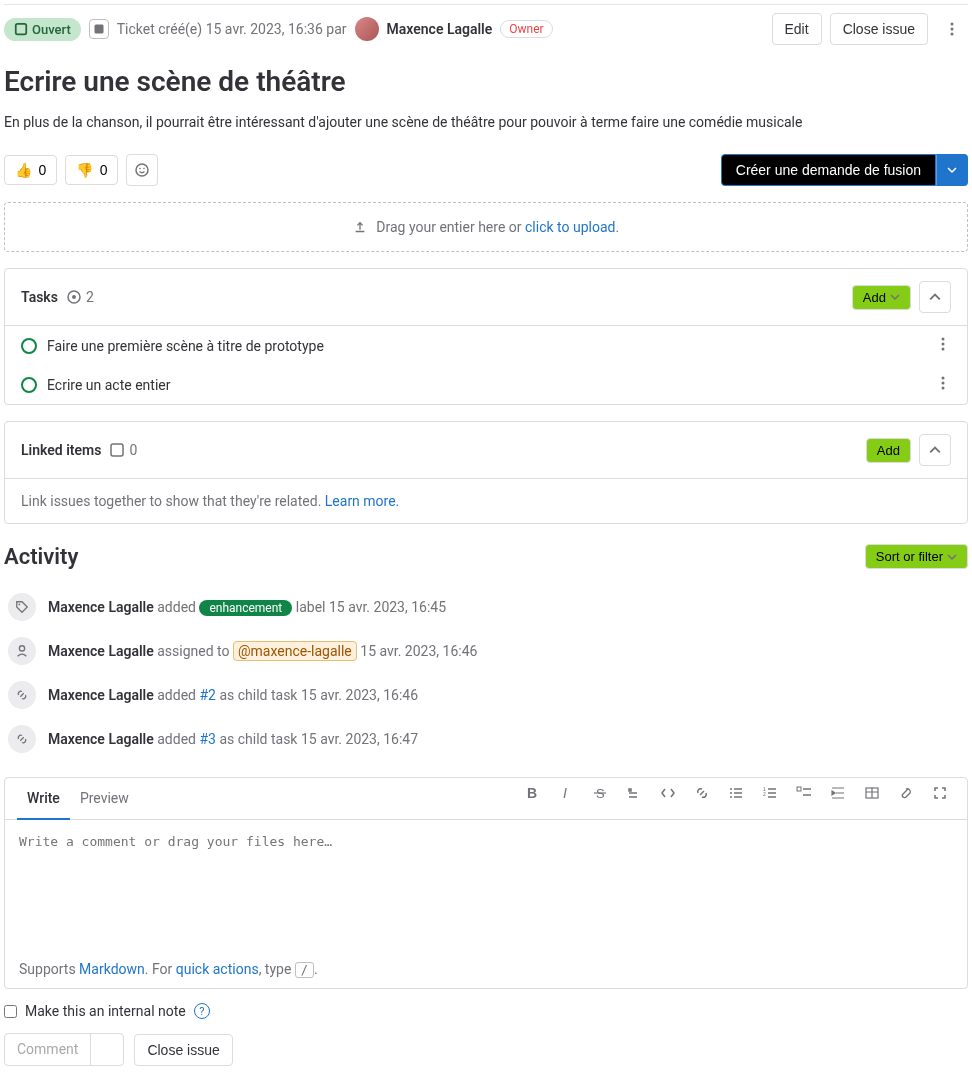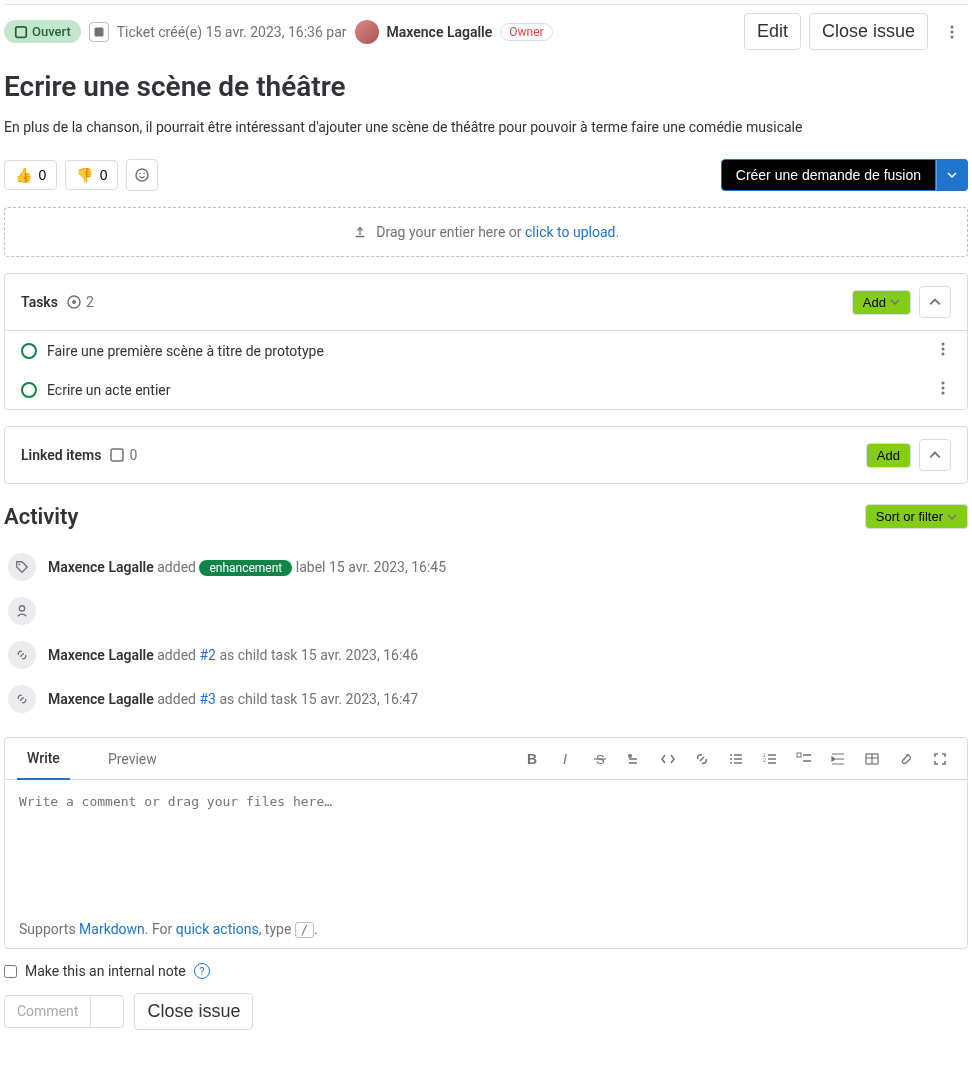--- a/index.html
+++ b/index.html
@@ -7,21 +7,21 @@
 .header-row { display: flex; align-items: center; gap: 8px; padding: 8px 0; border-top: 1px solid #e5e5e5; }
 .status-badge { display: inline-flex; align-items: center; gap: 4px; background: #c3e6cd; color: #24663b; padding: 4px 10px; border-radius: 14px; font-size: 13px; font-weight: 500; }
 .status-badge svg { width: 14px; height: 14px; }
 .issue-icon-box { display: inline-flex; align-items: center; justify-content: center; width: 20px; height: 20px; border: 1px solid #bfbfc3; border-radius: 4px; }
 .issue-icon-box svg { width: 12px; height: 12px; fill: #737278; }
 .meta-text { color: #737278; }
 .avatar { width: 24px; height: 24px; border-radius: 50%; background: linear-gradient(135deg,#d88 0%,#a55 100%); display: inline-block; }
 .author { font-weight: 600; color: #333238; }
 .owner-badge { border: 1px solid #dcdcde; border-radius: 10px; padding: 1px 8px; font-size: 12px; color: #ef4444; }
 .spacer { flex: 1; }
-.btn { border: 1px solid #dcdcde; background: #fff; padding: 7px 12px; border-radius: 4px; font-size: 18px; cursor: pointer; color: #333238; }
+.btn { border: 1px solid #dcdcde; background: #fff; padding: 7px 12px; border-radius: 4px; font-size: 14px; cursor: pointer; color: #333238; }
 .kebab { width: 32px; height: 32px; display: flex; align-items: center; justify-content: center; cursor: pointer; border-radius: 4px; }
 .kebab svg { width: 16px; height: 16px; fill: #737278; }
 h1.title { font-size: 28px; font-weight: 600; margin: 12px 0 16px; color: #333238; }
 .description { color: #333238; margin-bottom: 24px; }
 .reaction-row { display: flex; align-items: center; gap: 8px; margin-bottom: 16px; }
 .reaction-btn { border: 1px solid #dcdcde; border-radius: 4px; padding: 6px 10px; display: inline-flex; align-items: center; gap: 6px; background: #fff; cursor: pointer; font-size: 14px; }
 .emoji-add { border: 1px solid #dcdcde; border-radius: 4px; width: 32px; height: 32px; display: flex; align-items: center; justify-content: center; background: #fff; cursor: pointer; }
 .btn-primary-group { display: flex; }
 .btn-primary { background: #000000; color: #fff; border: 1px solid #1f75cb; padding: 7px 14px; border-radius: 4px 0 0 4px; font-size: 14px; cursor: pointer; }
 .btn-primary-caret { background: #1f75cb; color: #fff; border: 1px solid #1f75cb; border-left: 1px solid rgba(255,255,255,0.3); padding: 7px 10px; border-radius: 0 4px 4px 0; cursor: pointer; }
@@ -47,21 +47,21 @@
 .activity-list { }
 .activity-item { display: flex; align-items: center; gap: 12px; padding: 8px 0; }
 .activity-icon { width: 28px; height: 28px; border-radius: 50%; background: #ececef; display: flex; align-items: center; justify-content: center; flex-shrink: 0; margin-left: 4px; }
 .activity-icon svg { width: 14px; height: 14px; fill: #737278; }
 .activity-text { color: #737278; }
 .activity-text .who { font-weight: 600; color: #333238; }
 .label-pill { background: #108548; color: #fff; padding: 1px 10px; border-radius: 10px; font-size: 12px; }
 .mention { background: #fdf1dd; color: #9e5400; padding: 1px 4px; border-radius: 4px; border: 1px solid #e9be74; }
 .link { color: #1f75cb; }
 .editor { border: 1px solid #dcdcde; border-radius: 4px; margin-top: 16px; }
-.editor-tabs { display: flex; align-items: center; border-bottom: 1px solid #dcdcde; padding: 0 12px; gap: 28px; }
+.editor-tabs { display: flex; border-bottom: 1px solid #dcdcde; padding: 0 12px; }
 .editor-tab { padding: 12px 10px; cursor: pointer; color: #737278; }
 .editor-tab.active { color: #333238; font-weight: 500; border-bottom: 2px solid #1f75cb; margin-bottom: -1px; }
 .toolbar-icons { margin-left: auto; display: flex; gap: 4px; }
 .toolbar-icons button { width: 30px; height: 30px; border: none; background: none; cursor: pointer; display: flex; align-items: center; justify-content: center; border-radius: 4px; }
 .toolbar-icons button svg { width: 16px; height: 16px; fill: #737278; }
 .editor-body { min-height: 120px; padding: 14px; }
 .editor-body textarea { width: 100%; min-height: 100px; border: none; resize: none; font-family: ui-monospace, Menlo, monospace; font-size: 13px; color: #737278; outline: none; }
 .editor-footer { padding: 10px 14px; border-top: 0; color: #737278; font-size: 14px; }
 .editor-footer a { color: #1f75cb; text-decoration: none; }
 .kbd { display: inline-block; border: 1px solid #bfbfc3; border-radius: 3px; padding: 0 5px; font-family: monospace; font-size: 12px; background: #fff; }
@@ -201,20 +201,23 @@
       <span>0</span>
     </span>
     <span class="spacer"></span>
     <button class="btn-sm">Add</button>
     <button class="collapse-btn">
       <svg width="12" height="12" viewBox="0 0 10 10">
           <path d="M1 7 L5 3 L9 7" fill="none" stroke="#737278" stroke-width="1.5"></path>
         </svg>
     </button>
   </div>
+  <div class="linked-body">
+    <span>Link issues together to show that they're related. </span><a href="#">Learn more.</a>
+  </div>
 </div>
 
 <div class="activity-header">
   <h2>Activity</h2>
   <span class="spacer"></span>
   <button class="btn-sm">
     <span>Sort or filter</span>
     <svg class="caret" viewBox="0 0 10 10">
         <path d="M1 3 L5 7 L9 3" fill="none" stroke="#737278" stroke-width="1.5"></path>
       </svg>
@@ -233,20 +236,23 @@
       <span class="who">Maxence Lagalle</span><span> added </span><span class="label-pill">enhancement</span><span> label </span><span>15 avr. 2023, 16:45</span>
     </span>
   </div>
   <div class="activity-item">
     <span class="activity-icon">
         <svg viewBox="0 0 16 16">
           <circle cx="8" cy="5" r="3" fill="none" stroke="#737278" stroke-width="1.5"></circle>
           <path d="M3 14 Q8 9 13 14" fill="none" stroke="#737278" stroke-width="1.5"></path>
         </svg>
       </span>
+    <span class="activity-text">
+      <span class="who">Maxence Lagalle</span><span> assigned to </span><span class="mention">@maxence-lagalle</span><span> </span><span>15 avr. 2023, 16:46</span>
+    </span>
   </div>
   <div class="activity-item">
     <span class="activity-icon">
         <svg viewBox="0 0 16 16">
           <path d="M6 10 L10 6 M4 8 A3 3 0 0 1 8 4 M12 8 A3 3 0 0 1 8 12" fill="none" stroke="#737278" stroke-width="1.5"></path>
         </svg>
       </span>
     <span class="activity-text">
       <span class="who">Maxence Lagalle</span><span> added </span><span class="link">#2</span><span> as child task </span><span>15 avr. 2023, 16:46</span>
     </span>

